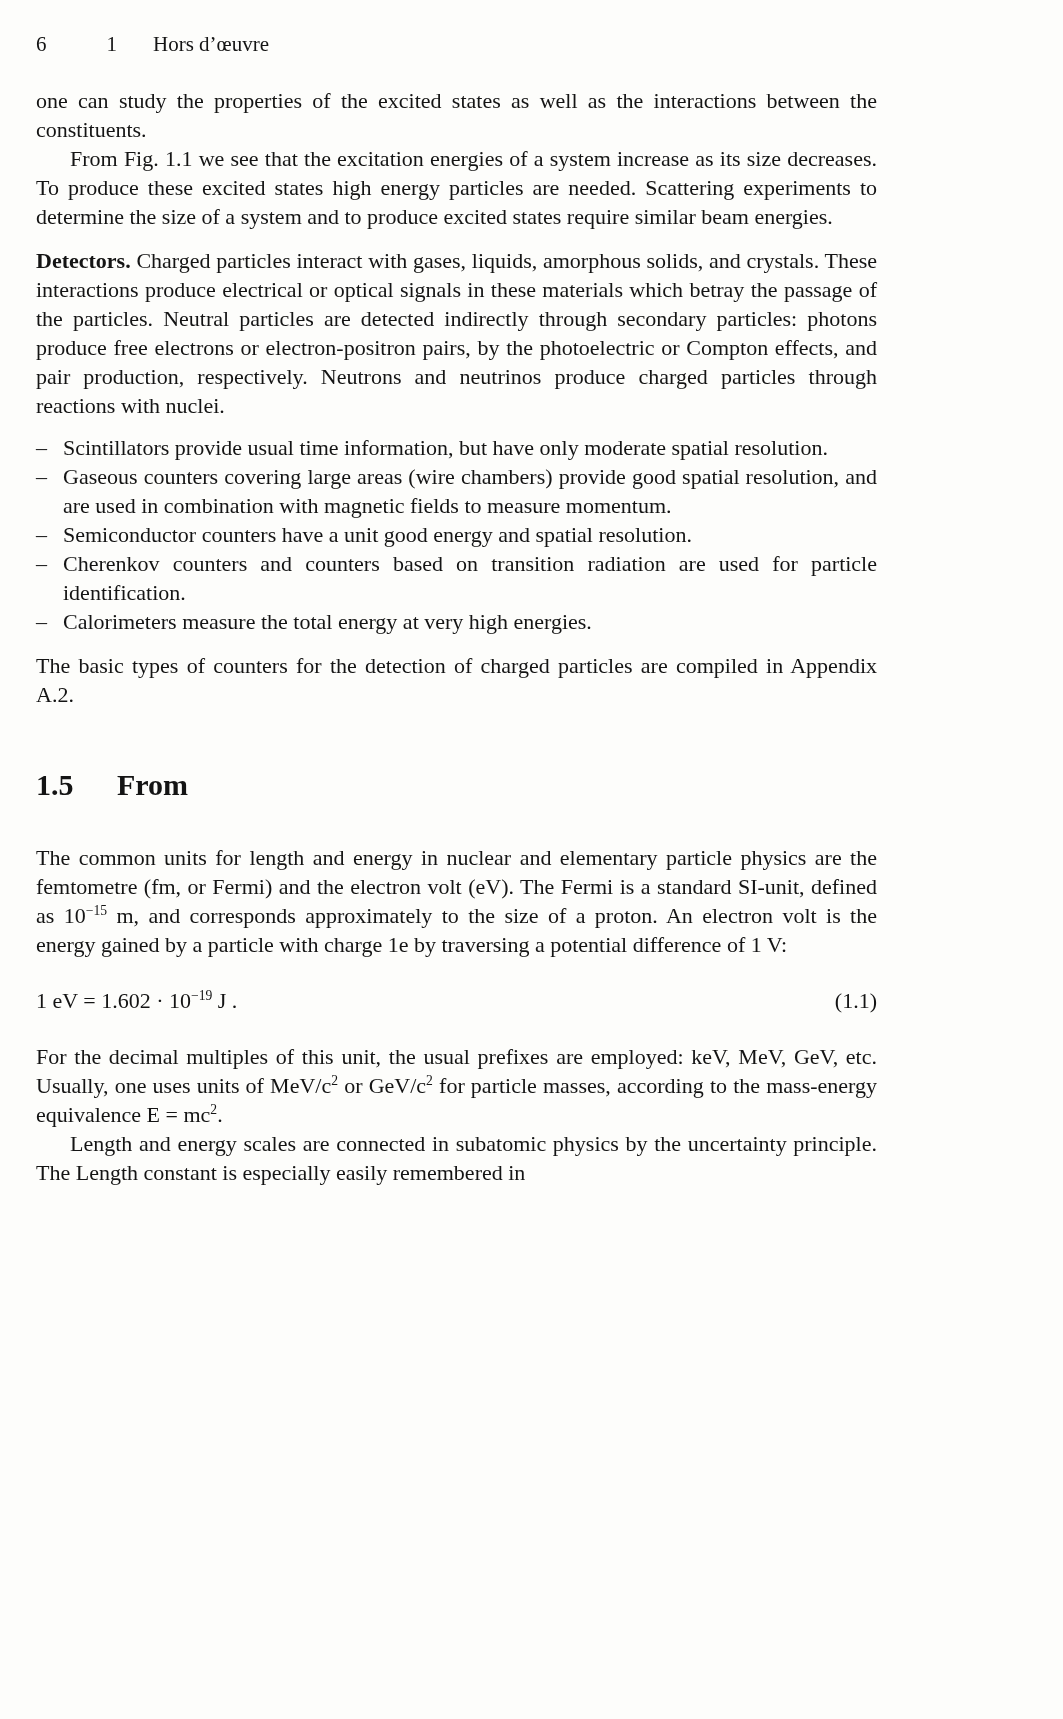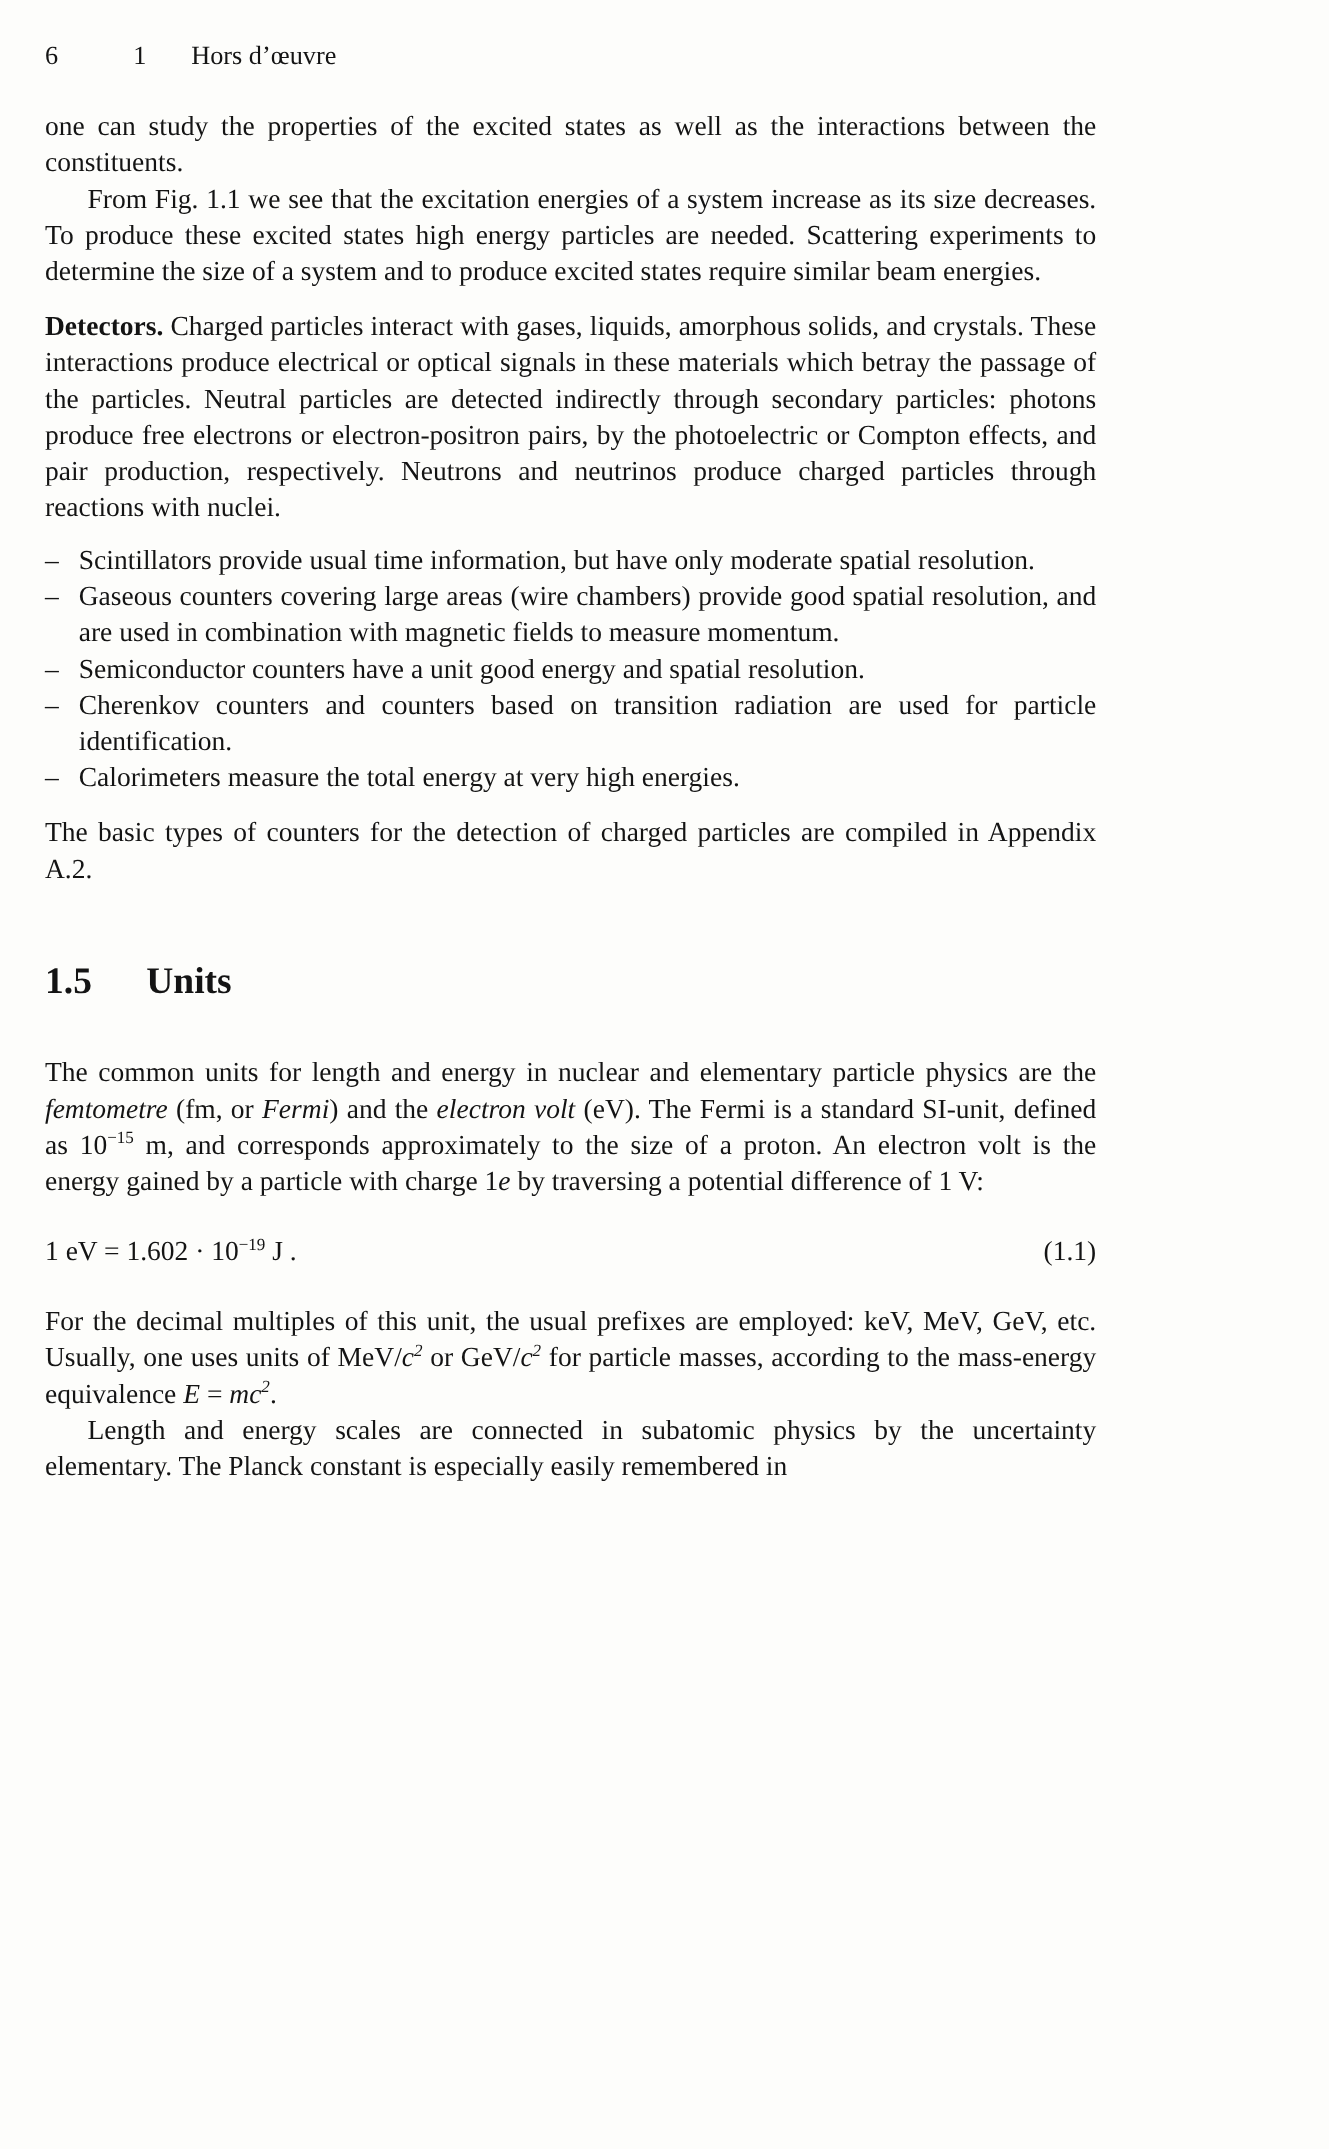--- a/index.html
+++ b/index.html
@@ -33,21 +33,21 @@
   ul.dash-list li .marker { position: absolute; left: 0; top: 0; }
   h2.section {
     font-size: 30px;
     font-weight: bold;
     margin: 58px 0 40px;
     line-height: 36px;
   }
   h2.section .sec-num { margin-right: 36px; margin-top: 23px; }
   .equation-row { position: relative; text-align: left; margin: 27px 0; }
   .equation-row .eq-num { position: absolute; right: 0; top: 0; }
-  .it { font-style: italic; }
+  .it { }
   .bf { font-weight: bold; }
   sup { font-size: 0.62em; line-height: 0; }
 </style>
 </head>
 <body>
 
 <div class="page">
 
   <div class="running-header">
     <span class="pg">6</span>
@@ -84,29 +84,29 @@
       <li>
         <span class="marker">–</span>
         <span><span>Calorimeters measure the total energy at very high energies.</span></span>
       </li>
     </ul>
 
     <p><span>The basic types of counters for the detection of charged particles are compiled in Appendix A.2.</span></p>
 
     <h2 class="section">
       <span class="sec-num">1.5</span>
-      <span>Units</span>
+      <span>From</span>
     </h2>
 
     <p><span>The common units for length and energy in nuclear and elementary particle physics are the </span><span class="it">femtometre</span><span> (fm, or </span><span class="it">Fermi</span><span>) and the </span><span class="it">electron volt</span><span> (eV). The Fermi is a standard SI-unit, defined as 10</span><sup>−15</sup><span> m, and corresponds approximately to the size of a proton. An electron volt is the energy gained by a particle with charge 1</span><span class="it">e</span><span> by traversing a potential difference of 1 V:</span></p>
 
     <div class="equation-row">
       <span><span>1 eV = 1.602 · 10</span><sup>−19</sup><span> J .</span></span>
       <span class="eq-num">(1.1)</span>
     </div>
 
     <p><span>For the decimal multiples of this unit, the usual prefixes are employed: keV, MeV, GeV, etc. Usually, one uses units of MeV/</span><span class="it">c</span><sup class="it">2</sup><span> or GeV/</span><span class="it">c</span><sup class="it">2</sup><span> for particle masses, according to the mass-energy equivalence </span><span class="it">E</span><span> = </span><span class="it">mc</span><sup class="it">2</sup><span>.</span></p>
 
-    <p class="indent"><span>Length and energy scales are connected in subatomic physics by the uncertainty elementary. The Planck constant is especially easily remembered in</span></p>
+    <p class="indent"><span>Length and energy scales are connected in subatomic physics by the uncertainty principle. The Length constant is especially easily remembered in</span></p>
 
   </div>
 
 </div>
 
 </body></html>

